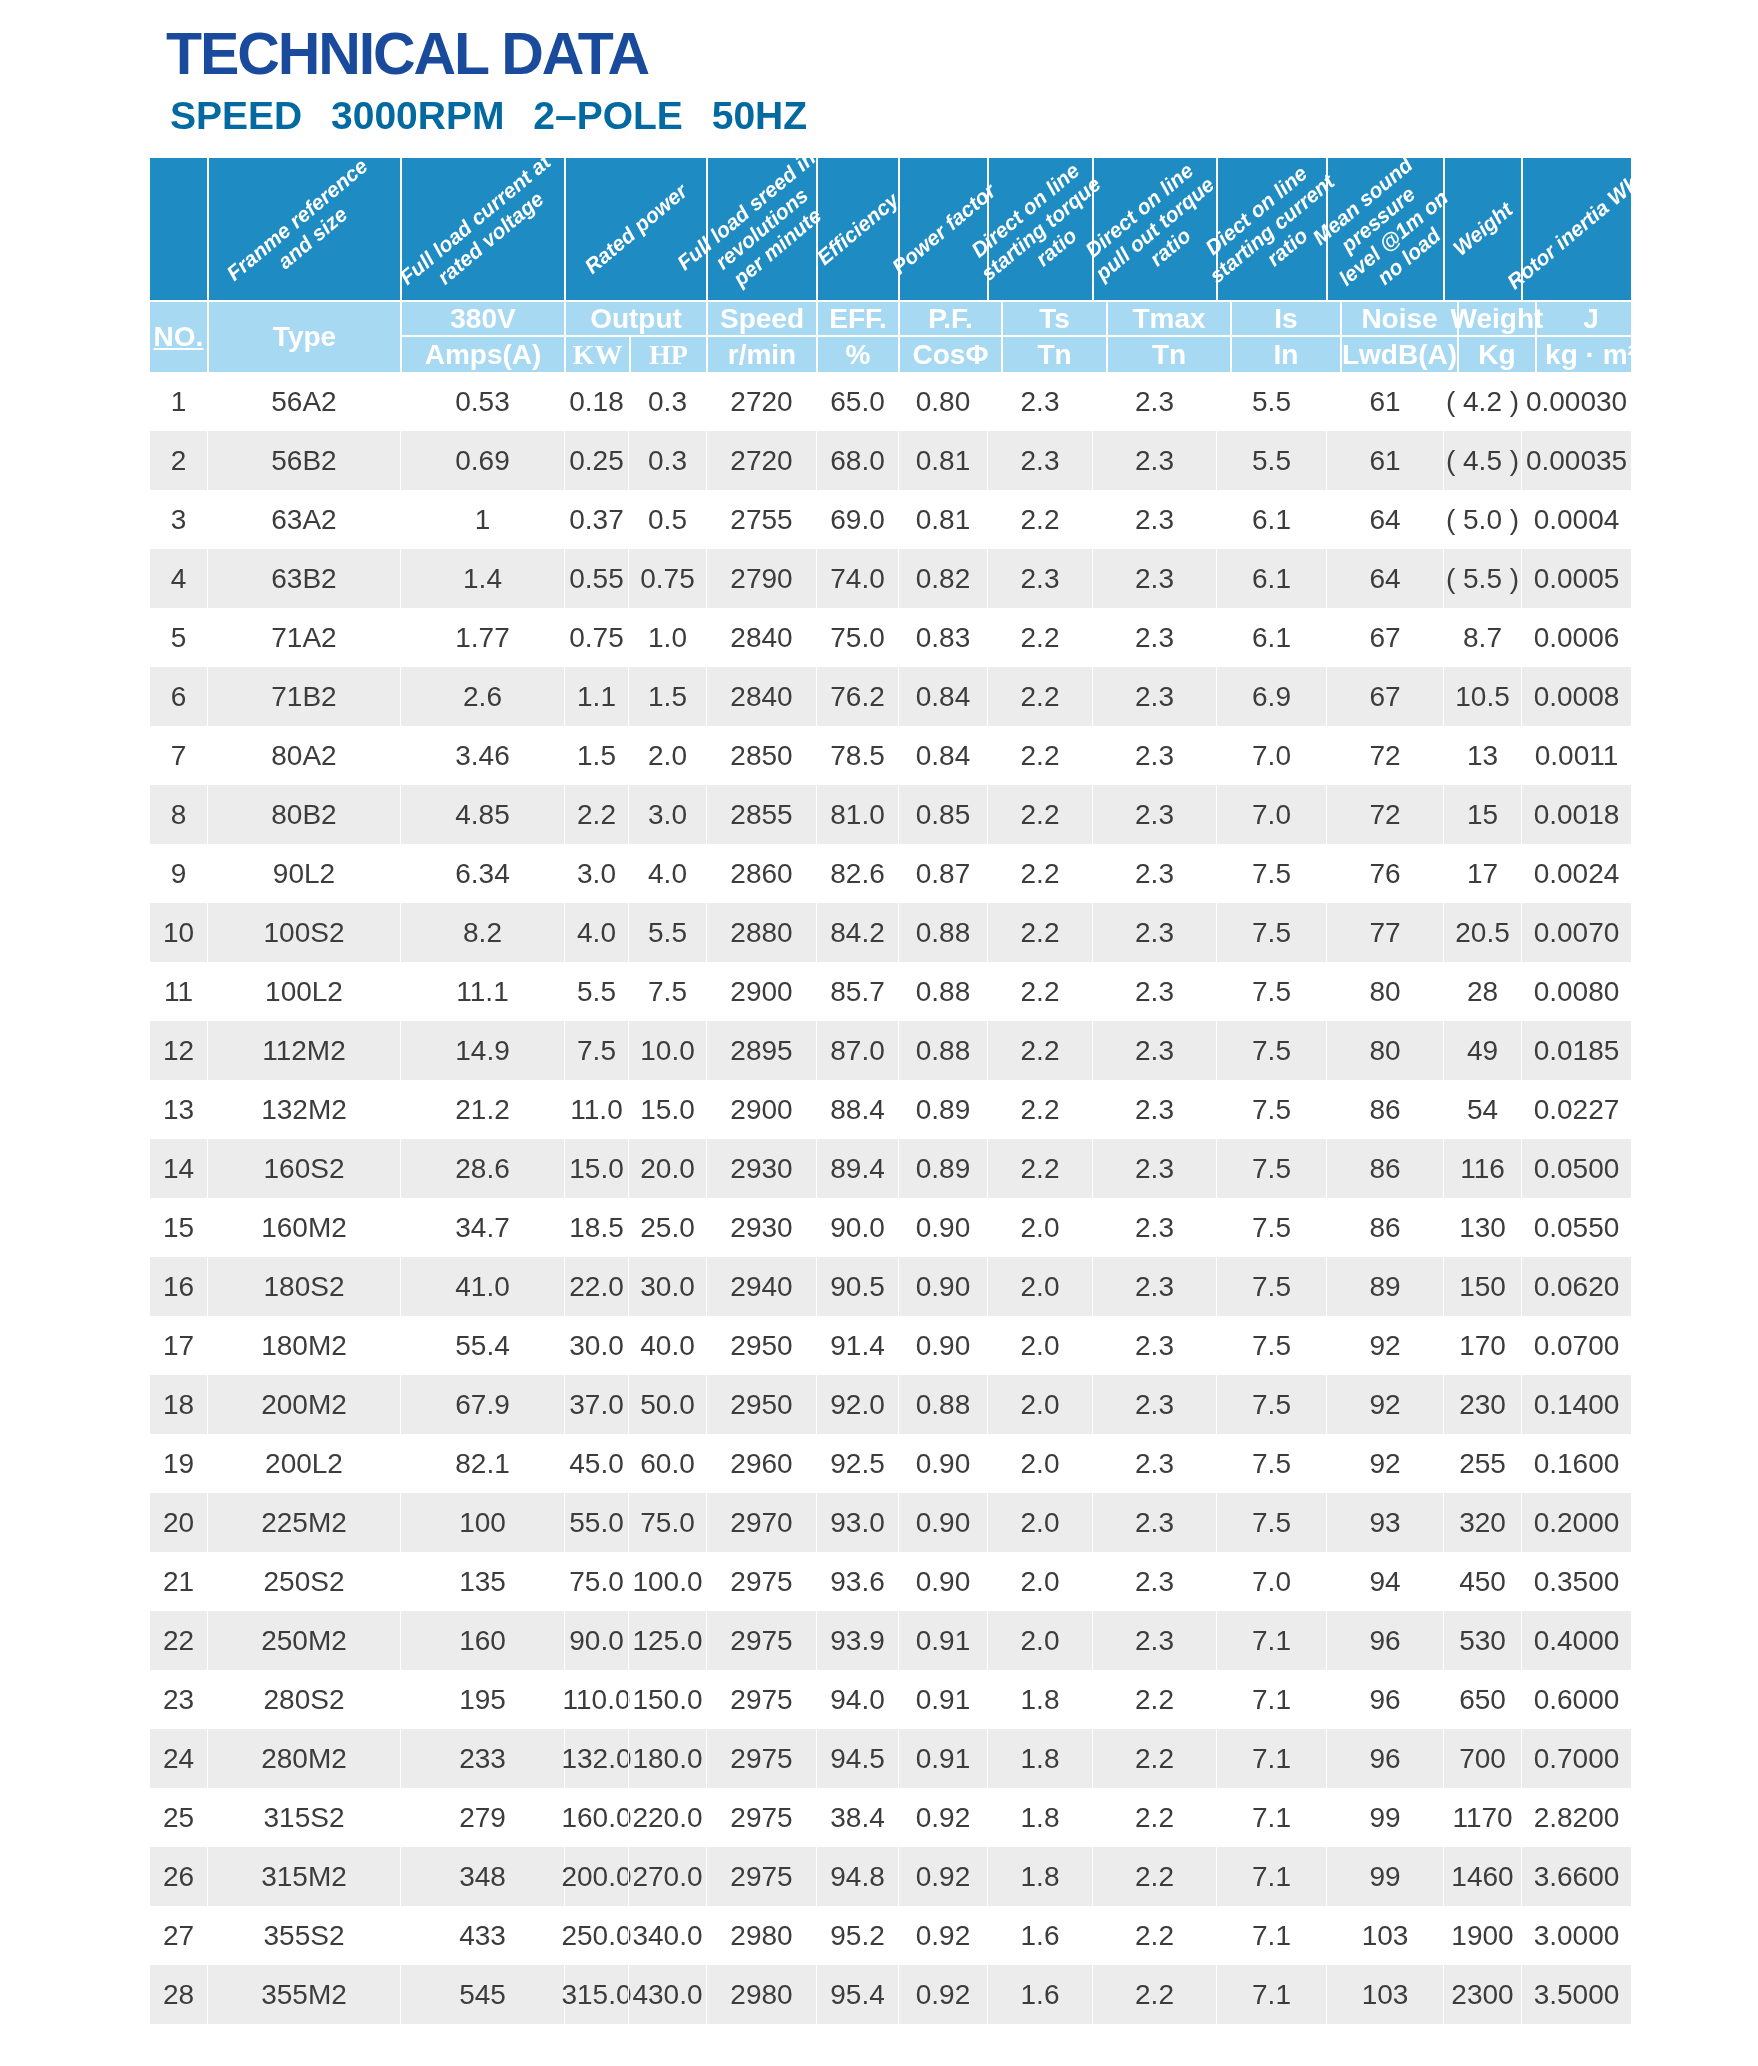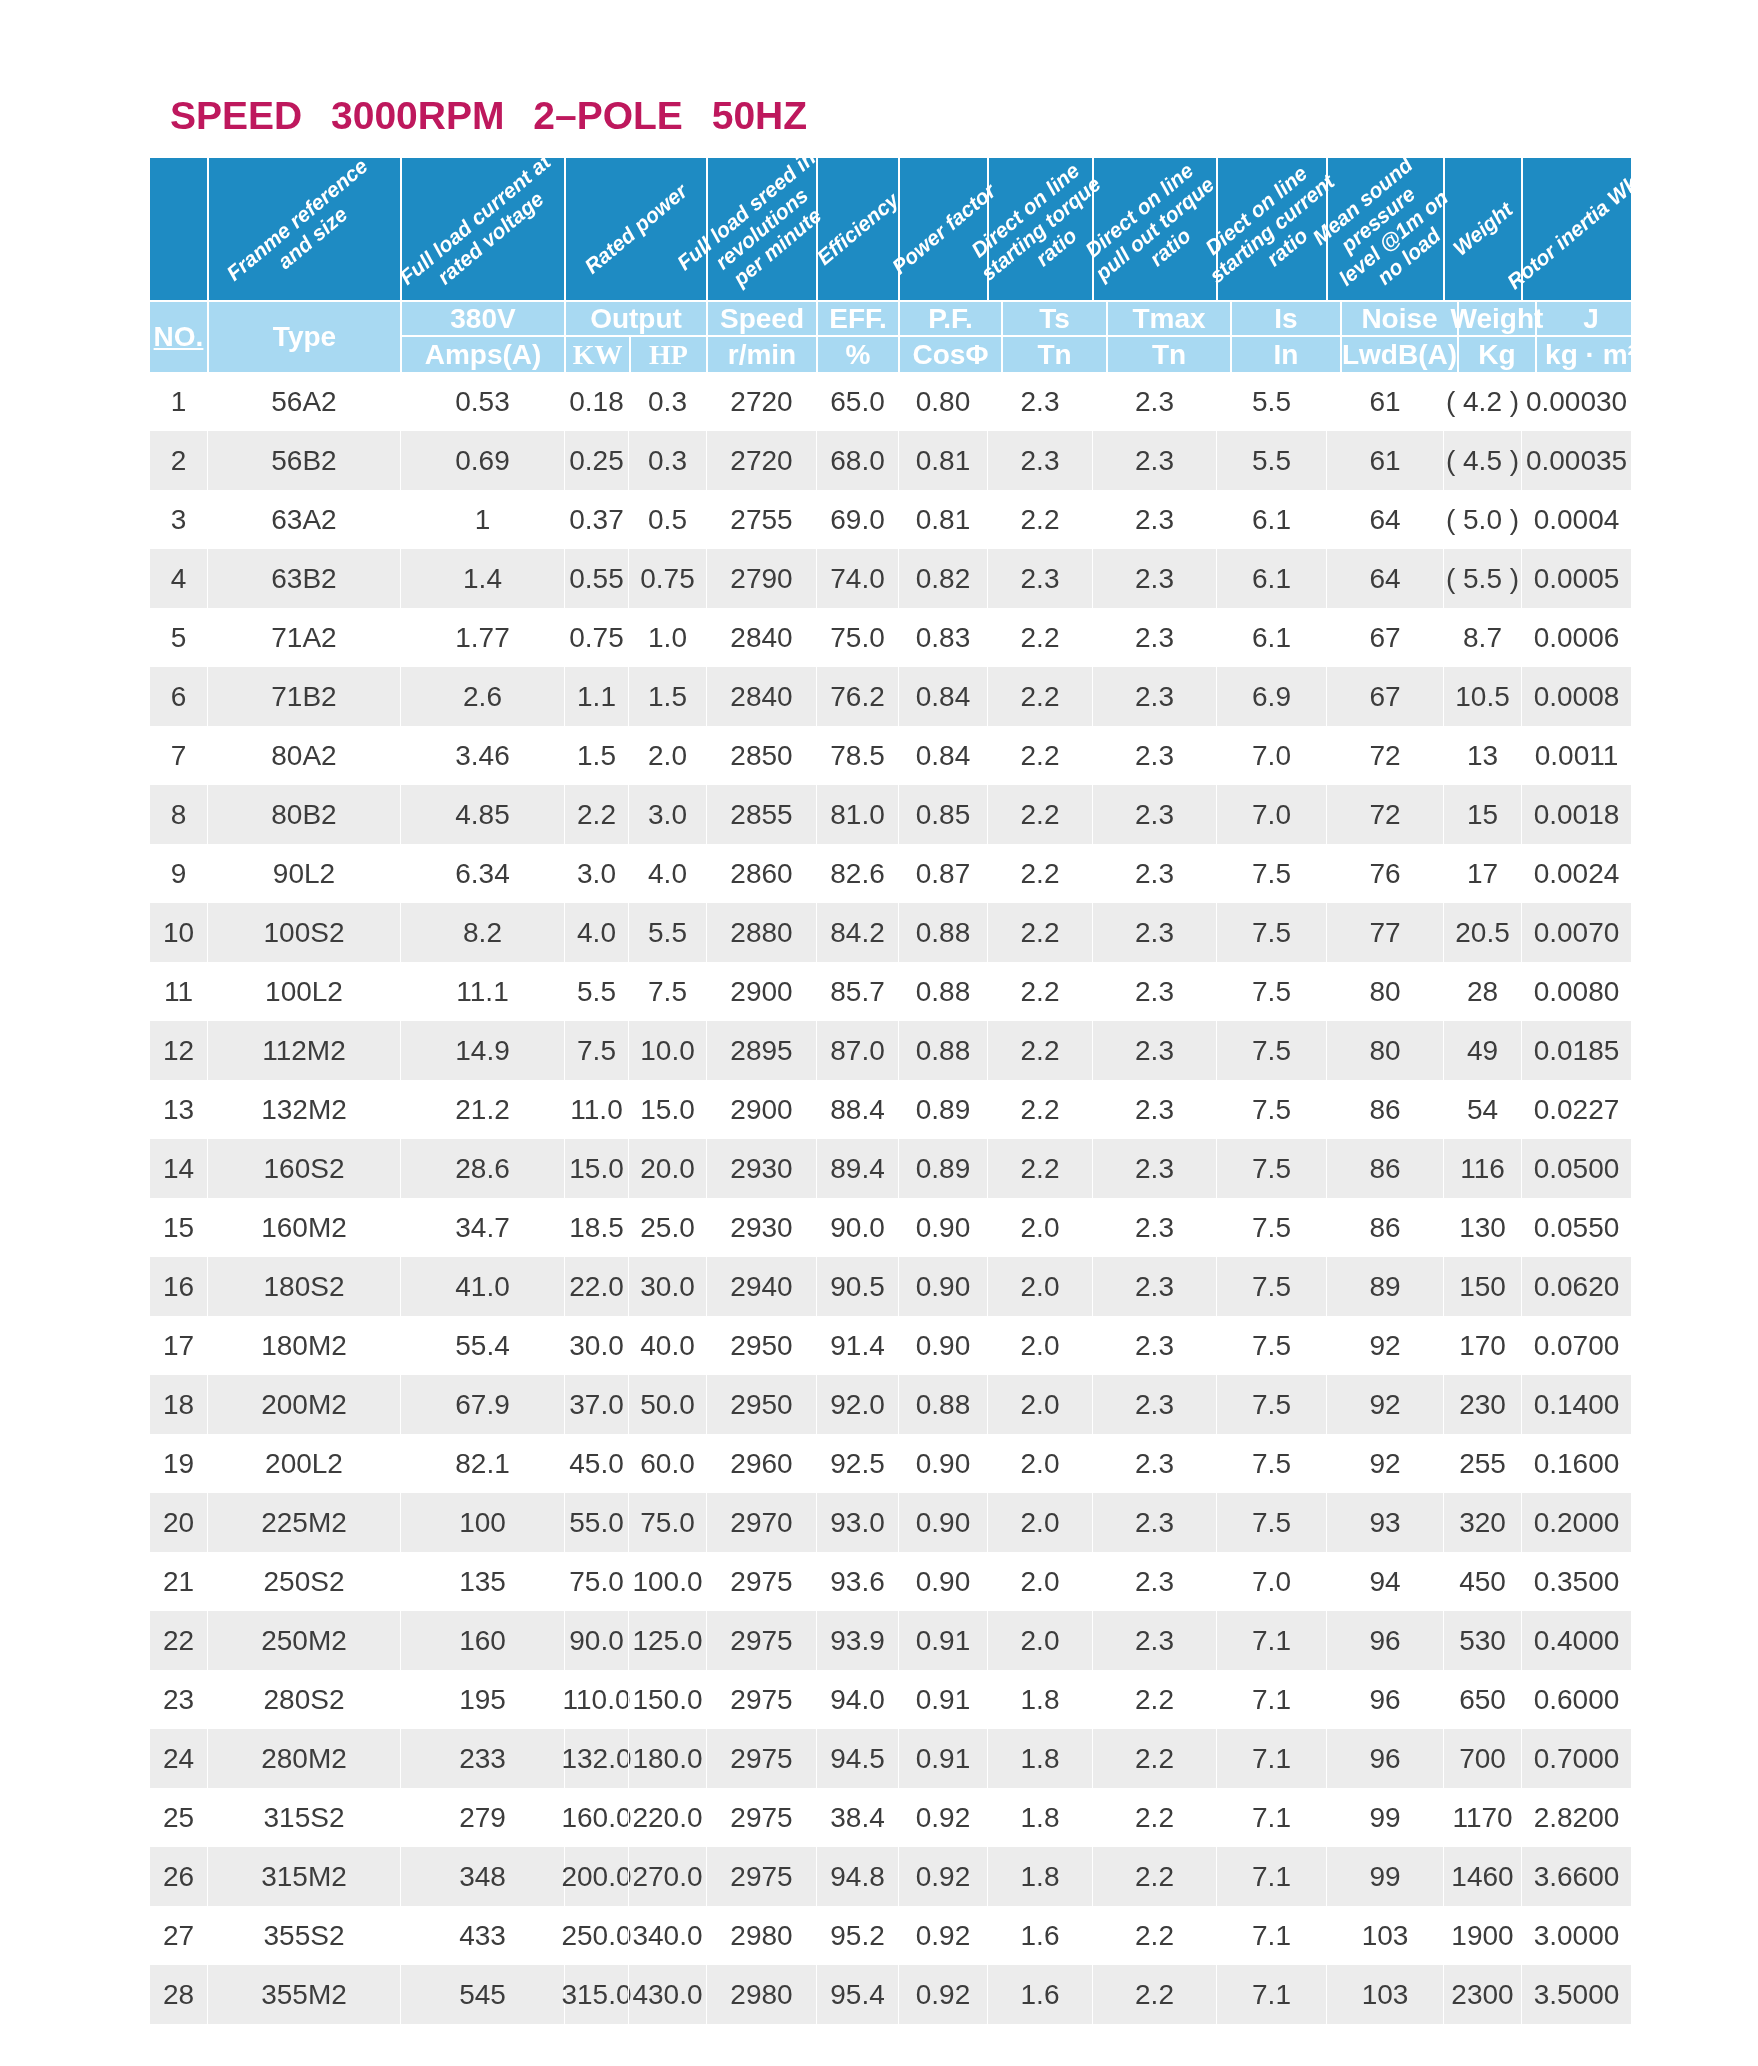--- a/index.html
+++ b/index.html
@@ -12,21 +12,21 @@
   }
   
   #main-title{
     position:absolute;left:166px;top:19.6px;
     font-size:59px;font-weight:bold;letter-spacing:-2.1px;
     color:#1A4A9C;
   }
   #sub-title{
     position:absolute;left:170px;top:94px;
     font-size:39px;font-weight:bold;letter-spacing:0px;word-spacing:18px;
-    color:#be185d;
+    color:#0369a1;
   }
   
   #tech-table{
     position:absolute;left:150px;top:158px;width:1481px;
   }
   
   #diag-header{
     display:flex;height:142px;background:#1E8BC3;
   }
   .dcell{
@@ -81,20 +81,21 @@
   .c0{width:57px}.c1{width:193px}.c2{width:164px}.c3{width:64px}
   .c4{width:78px}.c5{width:110px}.c6{width:82px}.c7{width:89px}
   .c8{width:105px}.c9{width:124px}.c10{width:110px}.c11{width:117px}
   .c12{width:78px}.c13{width:110px}
 </style>
 </head>
 <body>
 
 <div id="page">
 
+  <div id="main-title">TECHNICAL DATA</div>
   <div id="sub-title">SPEED  3000RPM  2–POLE  50HZ</div>
 
   <div id="tech-table">
 
     <div id="diag-header">
       <div class="dcell d0"></div>
       <div class="dcell d1">
           <div class="dlabel">Franme reference
 and size</div>
         </div>

